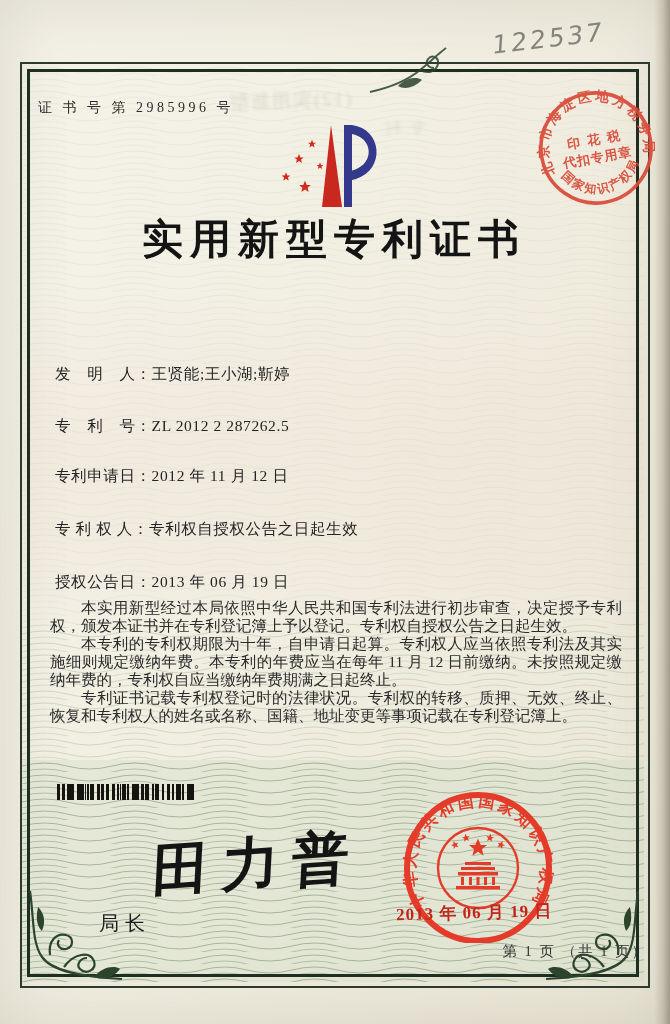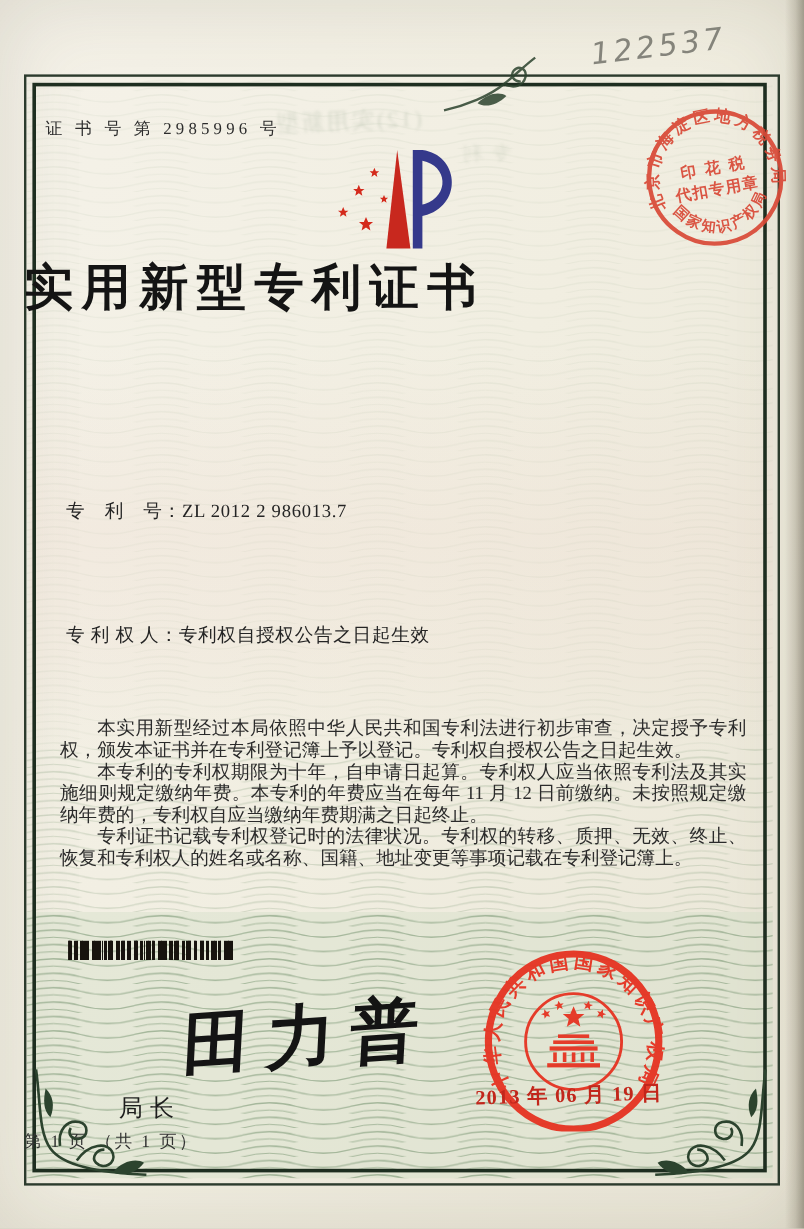--- a/index.html
+++ b/index.html
@@ -18,40 +18,40 @@
     background:linear-gradient(180deg,rgba(238,214,204,0) 0%,rgba(238,214,204,.22) 45%,rgba(238,214,204,.15) 75%,rgba(238,214,204,0) 100%);}
   .cert-number{position:absolute;left:38px;top:99px;font-size:14px;letter-spacing:3.5px;color:#2c2c2c;z-index:4;}
   .handwritten{position:absolute;left:492px;top:24px;font-size:25px;color:#73736b;
     transform:rotate(-7deg);letter-spacing:3px;font-style:italic;
     font-family:"DejaVu Sans",sans-serif;opacity:.85;z-index:4;}
   .show-through{position:absolute;z-index:2;color:#97a691;transform:scaleX(-1) rotate(2deg);
     filter:blur(1.4px);opacity:.28;font-size:19px;letter-spacing:2px;}
   .st-a{left:228px;top:88px;}
   .st-b{left:384px;top:118px;font-size:16px;opacity:.2;}
   .logo{position:absolute;left:276px;top:119px;z-index:4;}
-  .title{position:absolute;left:20px;width:628px;top:212px;text-align:left;
+  .title{position:absolute;left:20px;width:628px;top:212px;text-align:center;
     font-size:41px;font-weight:700;letter-spacing:7px;color:#141414;z-index:4;}
   .field{position:absolute;left:55px;font-size:15.5px;letter-spacing:.6px;color:#242424;z-index:4;white-space:nowrap;}
   .f0{top:312px;} .f1{top:364px;} .f2{top:416px;} .f3{top:466px;} .f4{top:519px;} .f5{top:572px;}
   .paras{position:absolute;left:50px;top:599px;width:572px;z-index:4;
     font-size:15.5px;line-height:18px;color:#2b2b2b;text-align:justify;}
   .paras p{margin:0;text-indent:2em;}
   .barcode{position:absolute;left:57px;top:784px;width:139px;height:16px;z-index:4;
     background:
       repeating-linear-gradient(90deg,#17130e 0 2px,transparent 2px 5px),
       repeating-linear-gradient(90deg,#17130e 0 1px,transparent 1px 7px),
       repeating-linear-gradient(90deg,#17130e 0 3px,transparent 3px 11px);}
   .sign-label{position:absolute;left:99px;top:874px;font-size:20px;letter-spacing:6px;color:#1d1d1d;z-index:4;margin-top:36px;}
   .signature{position:absolute;left:152px;top:826px;font-size:57px;font-weight:600;color:#141414;z-index:4;
     transform:rotate(-4deg) skewX(-7deg);letter-spacing:13px;white-space:nowrap;}
   .stamp-tax{position:absolute;left:534px;top:86px;z-index:6;transform:rotate(-10deg);opacity:.93;}
   .seal-main{position:absolute;left:402px;top:791px;z-index:5;opacity:.95;}
   .seal-date{position:absolute;left:396px;top:901px;width:180px;z-index:6;
     font-size:17px;font-weight:700;color:#c2261b;letter-spacing:1px;transform:rotate(-1.5deg);white-space:nowrap;}
-  .footer{position:absolute;left:20px;width:628px;top:942px;text-align:left;
+  .footer{position:absolute;left:20px;width:628px;top:942px;text-align:right;
     font-size:14.5px;letter-spacing:2px;color:#333;z-index:4;}
   .ornament{position:absolute;z-index:4;}
   .orn-bl{left:24px;top:891px;}
   .orn-br{left:544px;top:891px;transform:scaleX(-1);}
   .orn-top{left:368px;top:46px;opacity:.85;}
 </style>
 </head>
 <body>
 
 <div class="photo">
@@ -107,25 +107,34 @@
         <textPath href="#taxTop" startOffset="2">北京市海淀区地方税务局</textPath>
       </text>
       <text font-size="12" font-weight="700" letter-spacing="1.8" font-family="Liberation Serif,serif">
         <textPath href="#taxBot" startOffset="2">国家知识产权局</textPath>
       </text>
       <text x="0" y="-4" text-anchor="middle" font-size="13" font-weight="700" letter-spacing="2" font-family="Liberation Serif,serif">印 花 税</text>
       <text x="0" y="14" text-anchor="middle" font-size="13" font-weight="700" letter-spacing="1" font-family="Liberation Serif,serif">代扣专用章</text>
     </g>
   </svg>
 
+  <div class="field f1">
+    <span>发　明　人：</span><span>王贤能;王小湖;靳婷</span>
+  </div>
   <div class="field f2">
-    <span>专　利　号：</span><span>ZL 2012 2 986013.7</span>
+    <span>专　利　号：</span><span>ZL 2012 2 287262.5</span>
+  </div>
+  <div class="field f3">
+    <span>专利申请日：</span><span>2012 年 11 月 12 日</span>
   </div>
   <div class="field f4">
     <span>专 利 权 人：</span><span>专利权自授权公告之日起生效</span>
+  </div>
+  <div class="field f5">
+    <span>授权公告日：</span><span>2013 年 06 月 19 日</span>
   </div>
 
   <div class="paras">
     <p>本实用新型经过本局依照中华人民共和国专利法进行初步审查，决定授予专利权，颁发本证书并在专利登记簿上予以登记。专利权自授权公告之日起生效。</p>
     <p>本专利的专利权期限为十年，自申请日起算。专利权人应当依照专利法及其实施细则规定缴纳年费。本专利的年费应当在每年 11 月 12 日前缴纳。未按照规定缴纳年费的，专利权自应当缴纳年费期满之日起终止。</p>
     <p>专利证书记载专利权登记时的法律状况。专利权的转移、质押、无效、终止、恢复和专利权人的姓名或名称、国籍、地址变更等事项记载在专利登记簿上。</p>
   </div>
 
   <div class="barcode"></div>
 

